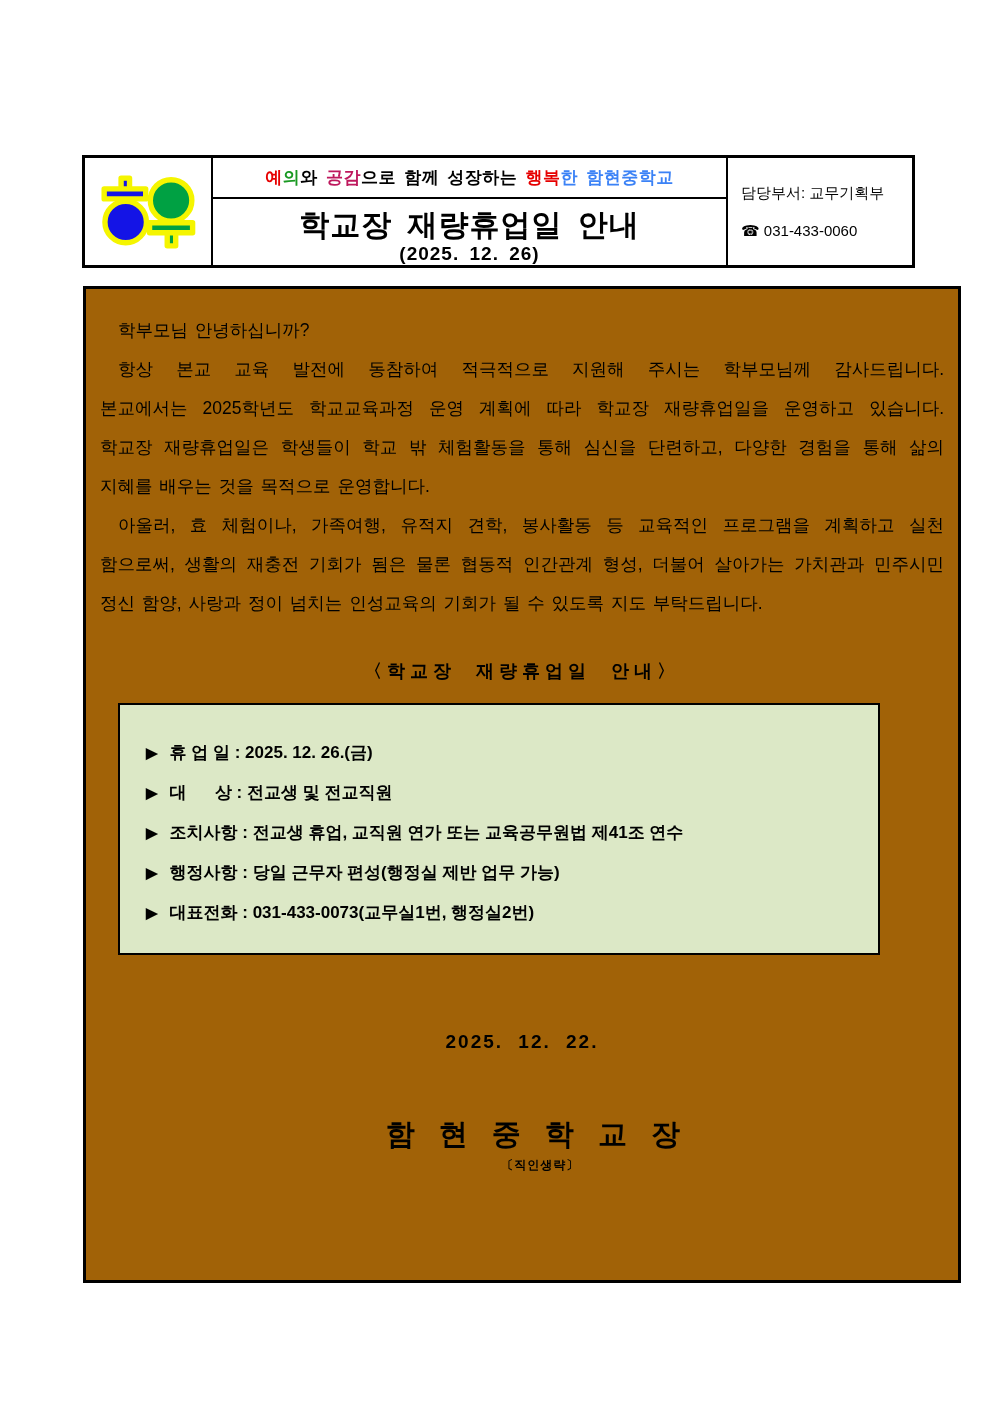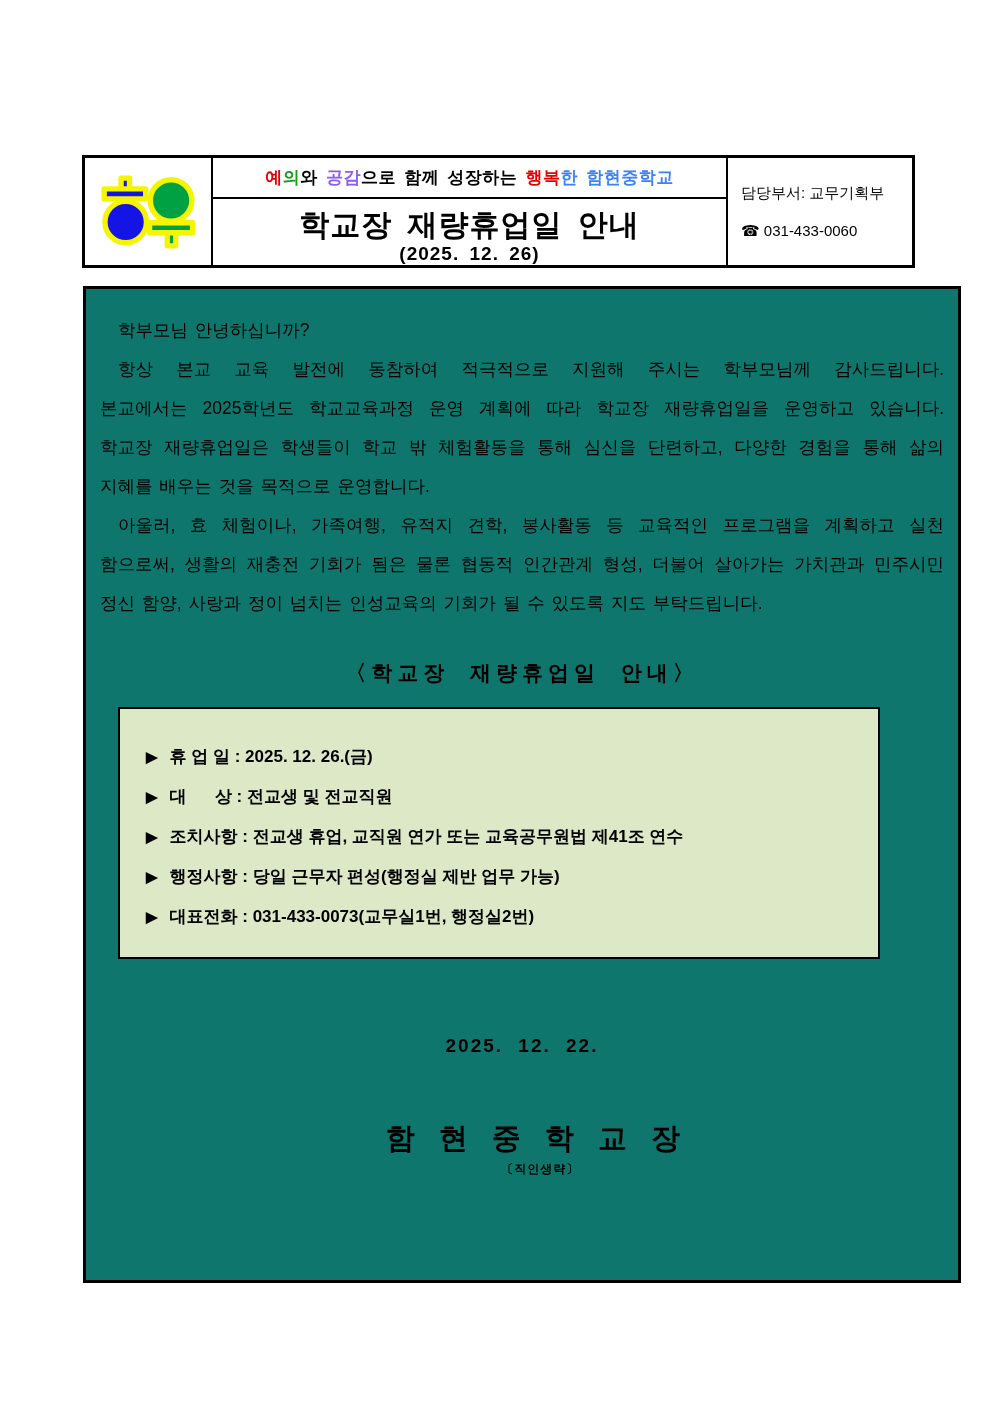--- a/index.html
+++ b/index.html
@@ -44,33 +44,33 @@
     padding-left:13px; gap:20px;
     font-size:15px; line-height:18px; white-space:pre;
   }
 
   
   .body-box {
     position:absolute; left:83px; top:286px;
     width:878px; height:997px;
     border:3px solid #000;
     padding:22px 14px 0 14px;
-    background:#0f766e;
+    background:#a16207;
   }
   .body-line {
     font-size:17.5px; line-height:39px; word-spacing:2px;
     white-space:normal;
   }
   .indent { text-indent:18px; }
   .stretch { text-align:justify; text-align-last:justify; }
 
   .section-heading {
     margin-top:36px;
     text-align:center;
-    font-size:21px; font-weight:bold;
+    font-size:18px; font-weight:bold;
     letter-spacing:5px; word-spacing:10px;
   }
 
   .notice-box {
     margin:20px 0 0 18px;
     width:762px;
     border:2px solid #000;
     padding:27px 10px 21px 26px;
     background:#dce8c6;
   }
@@ -113,21 +113,21 @@
 
         <g stroke="#f5f500" stroke-width="7" fill="#00a143" stroke-linejoin="round">
           <circle cx="95" cy="35" r="27"></circle>
           <rect x="67" y="64" width="56" height="13"></rect>
           <rect x="90" y="77" width="11" height="17"></rect>
         </g>
       </svg>
     </div>
     <div class="mid-cell">
       <div class="slogan-row">
-        <span style="color: rgb(230, 0, 0);">예</span><span style="color: rgb(26, 153, 34);">의</span><span style="color: rgb(0, 0, 0);">와 </span><span style="color: #8b5cf6;">공감</span><span style="color: rgb(0, 0, 0);">으로 함께 성장하는 </span><span style="color: rgb(230, 0, 0);">행복</span><span style="color: #3b82f6;">한 함현중학교</span>
+        <span style="color: rgb(230, 0, 0);">예</span><span style="color: rgb(26, 153, 34);">의</span><span style="color: rgb(0, 0, 0);">와 </span><span style="color: #be185d;">공감</span><span style="color: rgb(0, 0, 0);">으로 함께 성장하는 </span><span style="color: rgb(230, 0, 0);">행복</span><span style="color: #3b82f6;">한 함현중학교</span>
       </div>
       <div class="title-row">
         <div class="doc-title">학교장 재량휴업일 안내</div>
         <div class="doc-title-date">(2025. 12. 26)</div>
       </div>
     </div>
     <div class="right-cell">
       <span>담당부서: 교무기획부</span>
       <span>☎ 031-433-0060</span>
     </div>

